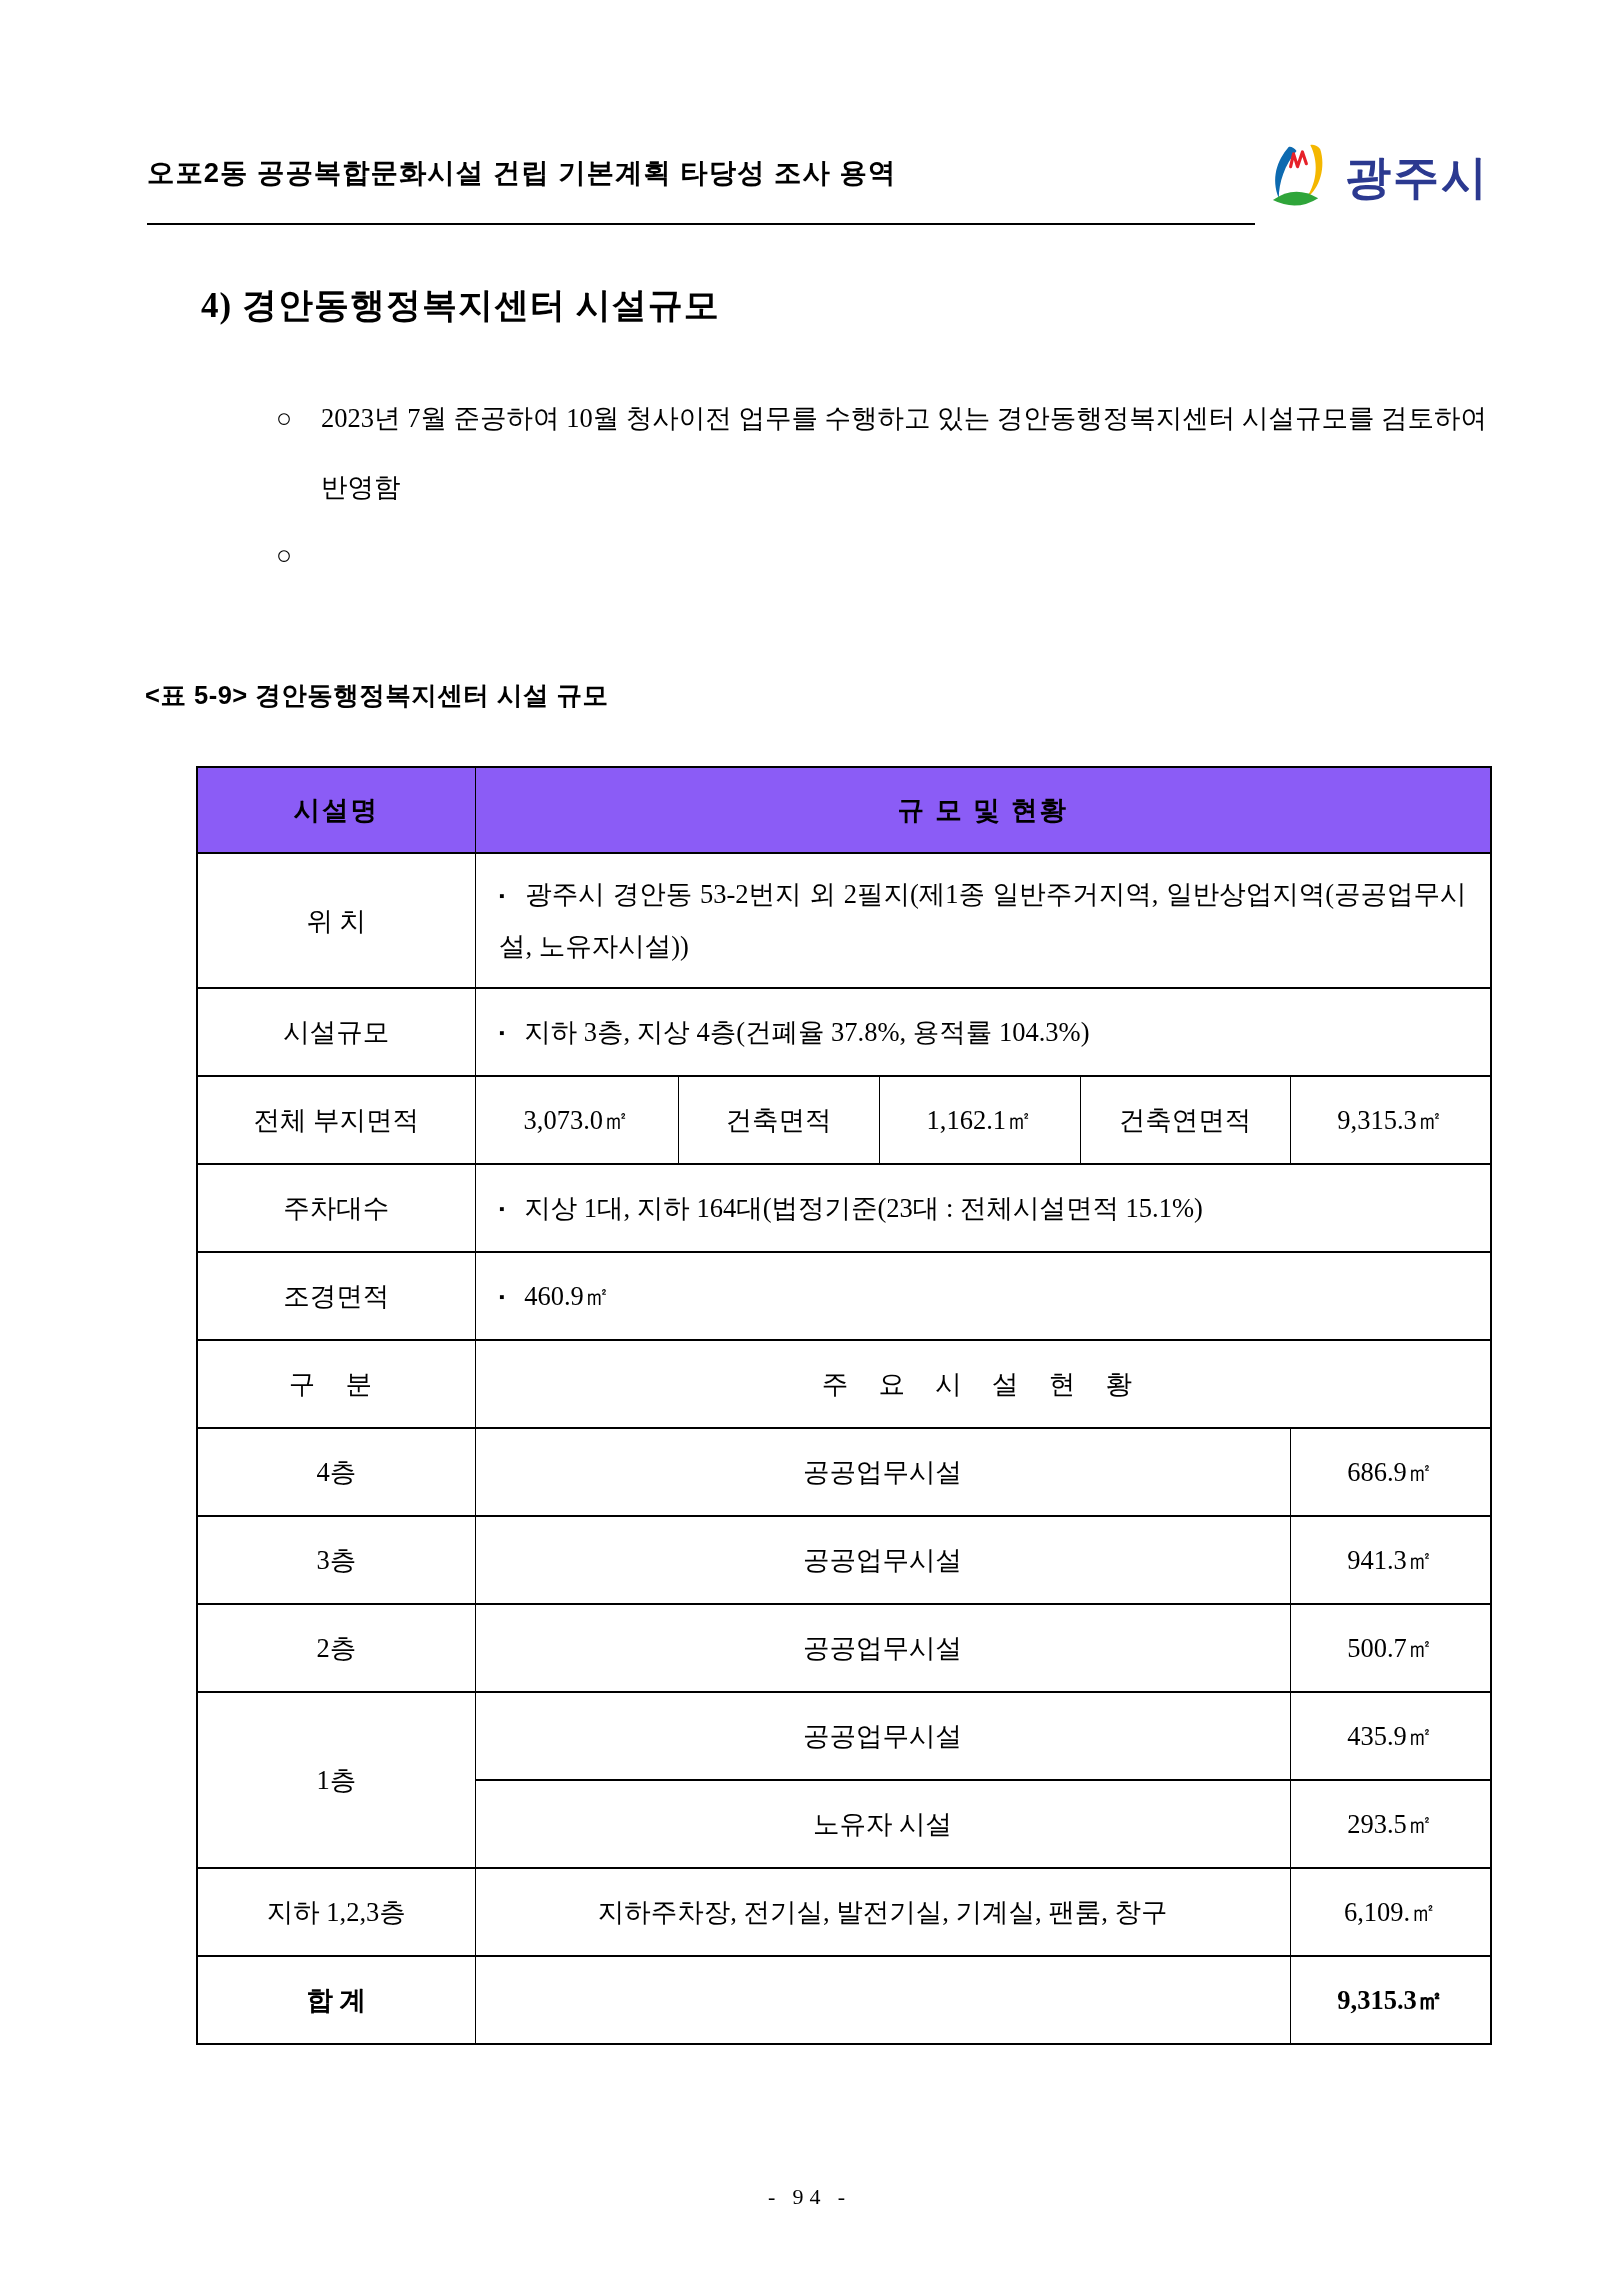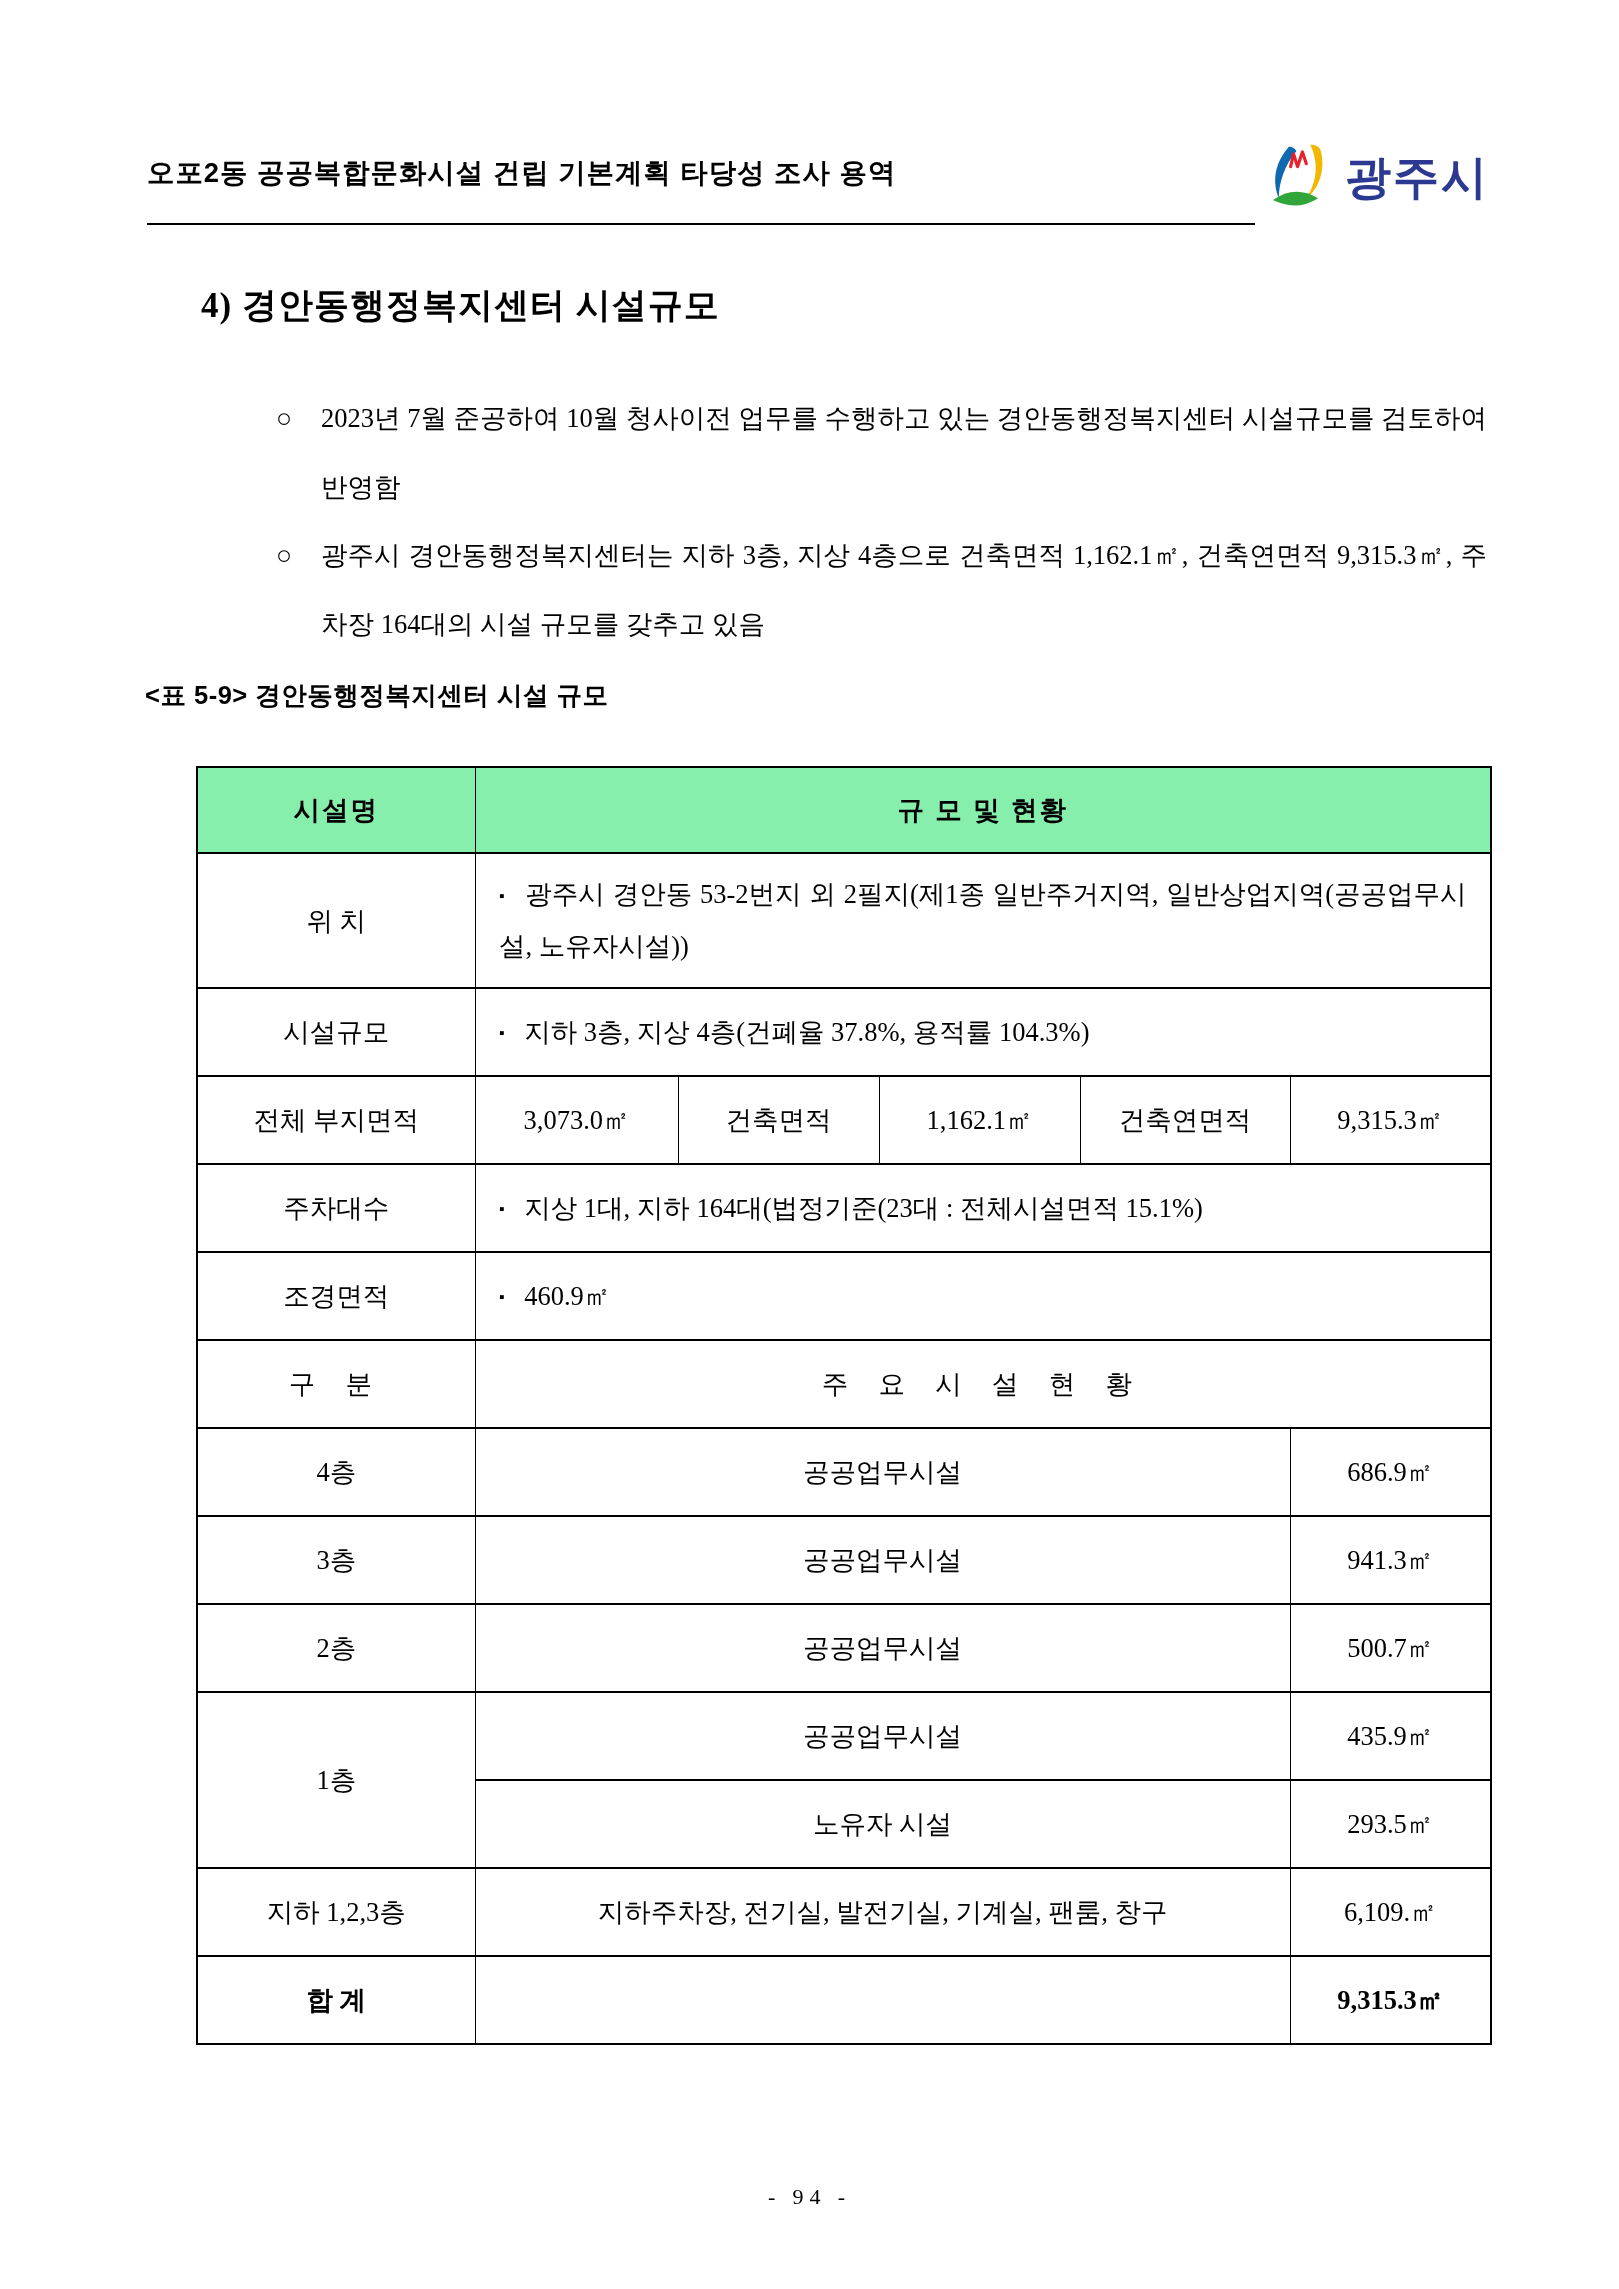--- a/index.html
+++ b/index.html
@@ -69,21 +69,21 @@
   }
   .facility-table td, .facility-table th {
     border-left: 1.5px solid #000; border-right: 1.5px solid #000;
     border-top: 2.5px solid #000; border-bottom: 2.5px solid #000;
     text-align: center; vertical-align: middle;
     font-weight: normal;
     padding: 3.9px 7.8px;
   }
   .facility-table { border: 2.5px solid #000; }
   .facility-table th {
-    background: #86efac;
+    background: #8b5cf6;
     font-family: "Liberation Sans", "DejaVu Sans", sans-serif;
     font-weight: bold; letter-spacing: 2px;
   }
   .row-h { height: 88px; }
   .row-header { height: 86px; }
   .row-location { height: 135px; }
   .cell-left {
     text-align: left !important;
     padding-left: 23.5px !important; padding-right: 23.5px !important;
   }
@@ -120,21 +120,20 @@
 
 <div class="section-heading">4) 경안동행정복지센터 시설규모</div>
 
 <div class="bullet bullet-1">
   <span class="marker">○</span>
   <span>2023년 7월 준공하여 10월 청사이전 업무를 수행하고 있는 경안동행정복지센터 시설규모를 검토하여 반영함</span>
 </div>
 
 <div class="bullet bullet-2">
   <span class="marker">○</span>
-  <span>광주시 경안동행정복지센터는 지하 3층, 지상 4층으로 건축면적 1,162.1㎡, 건축연면적 9,315.3㎡, 주차장 164대의 시설 규모를 갖추고 있음</span>
 </div>
 
 <div class="table-caption">&lt;표 5-9&gt; 경안동행정복지센터 시설 규모</div>
 
 <table class="facility-table">
   <colgroup>
     <col style="width:278px">
       <col style="width:203px">
       <col style="width:201px">
     <col style="width:201px">

